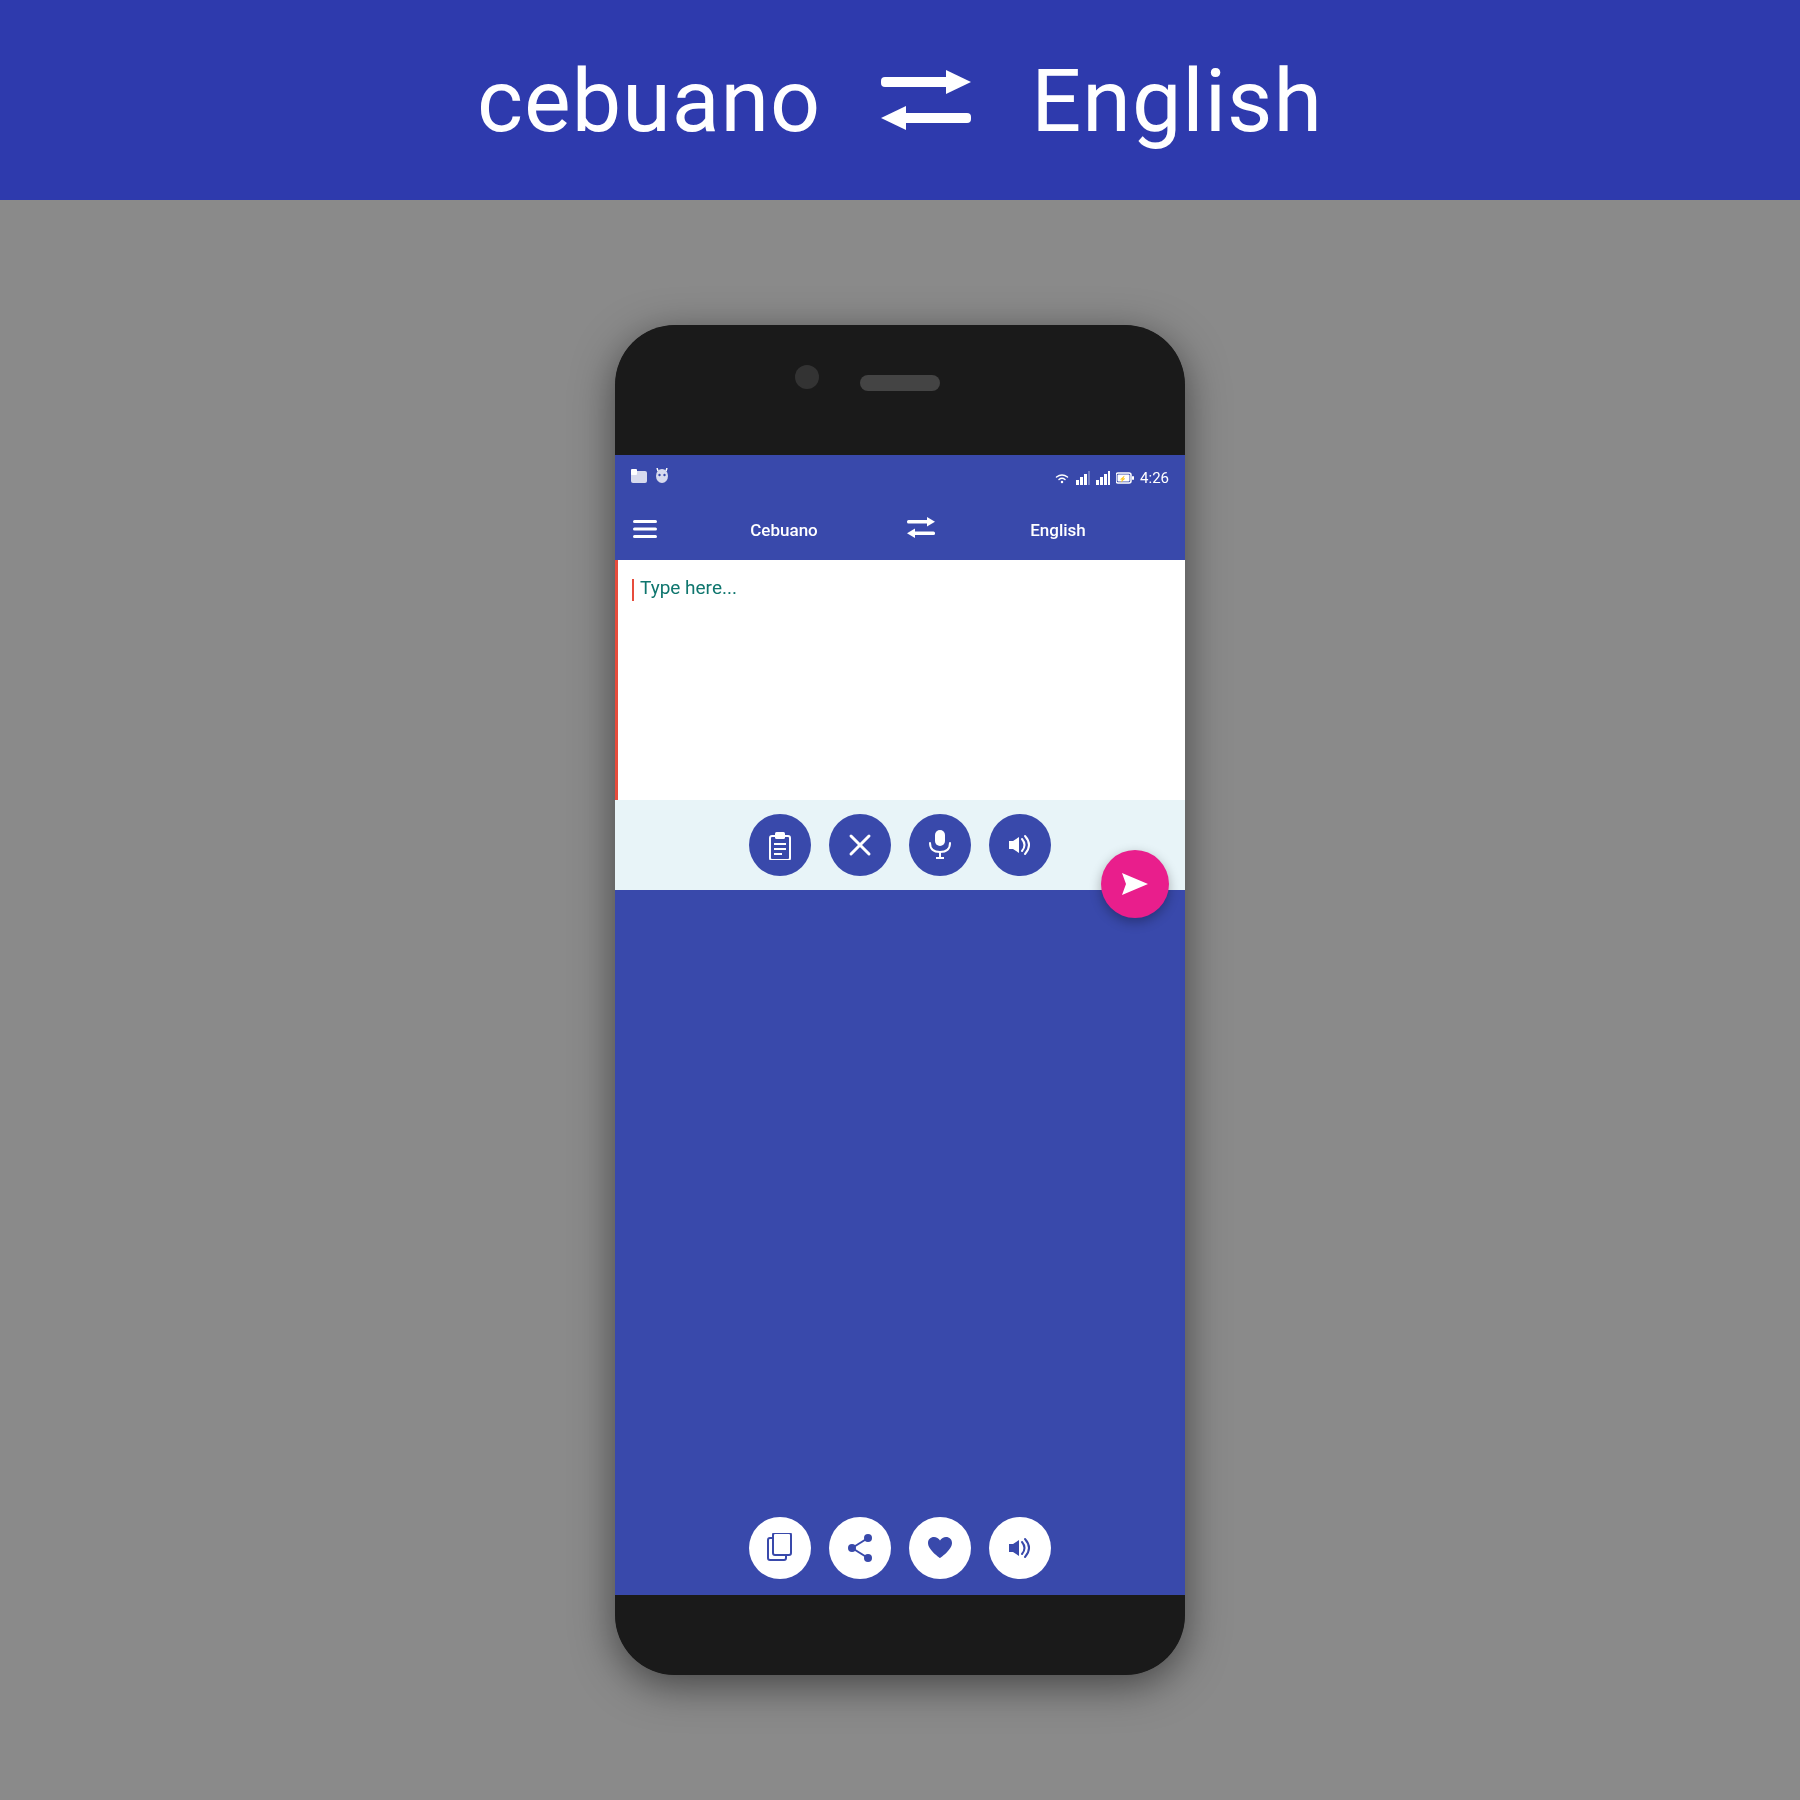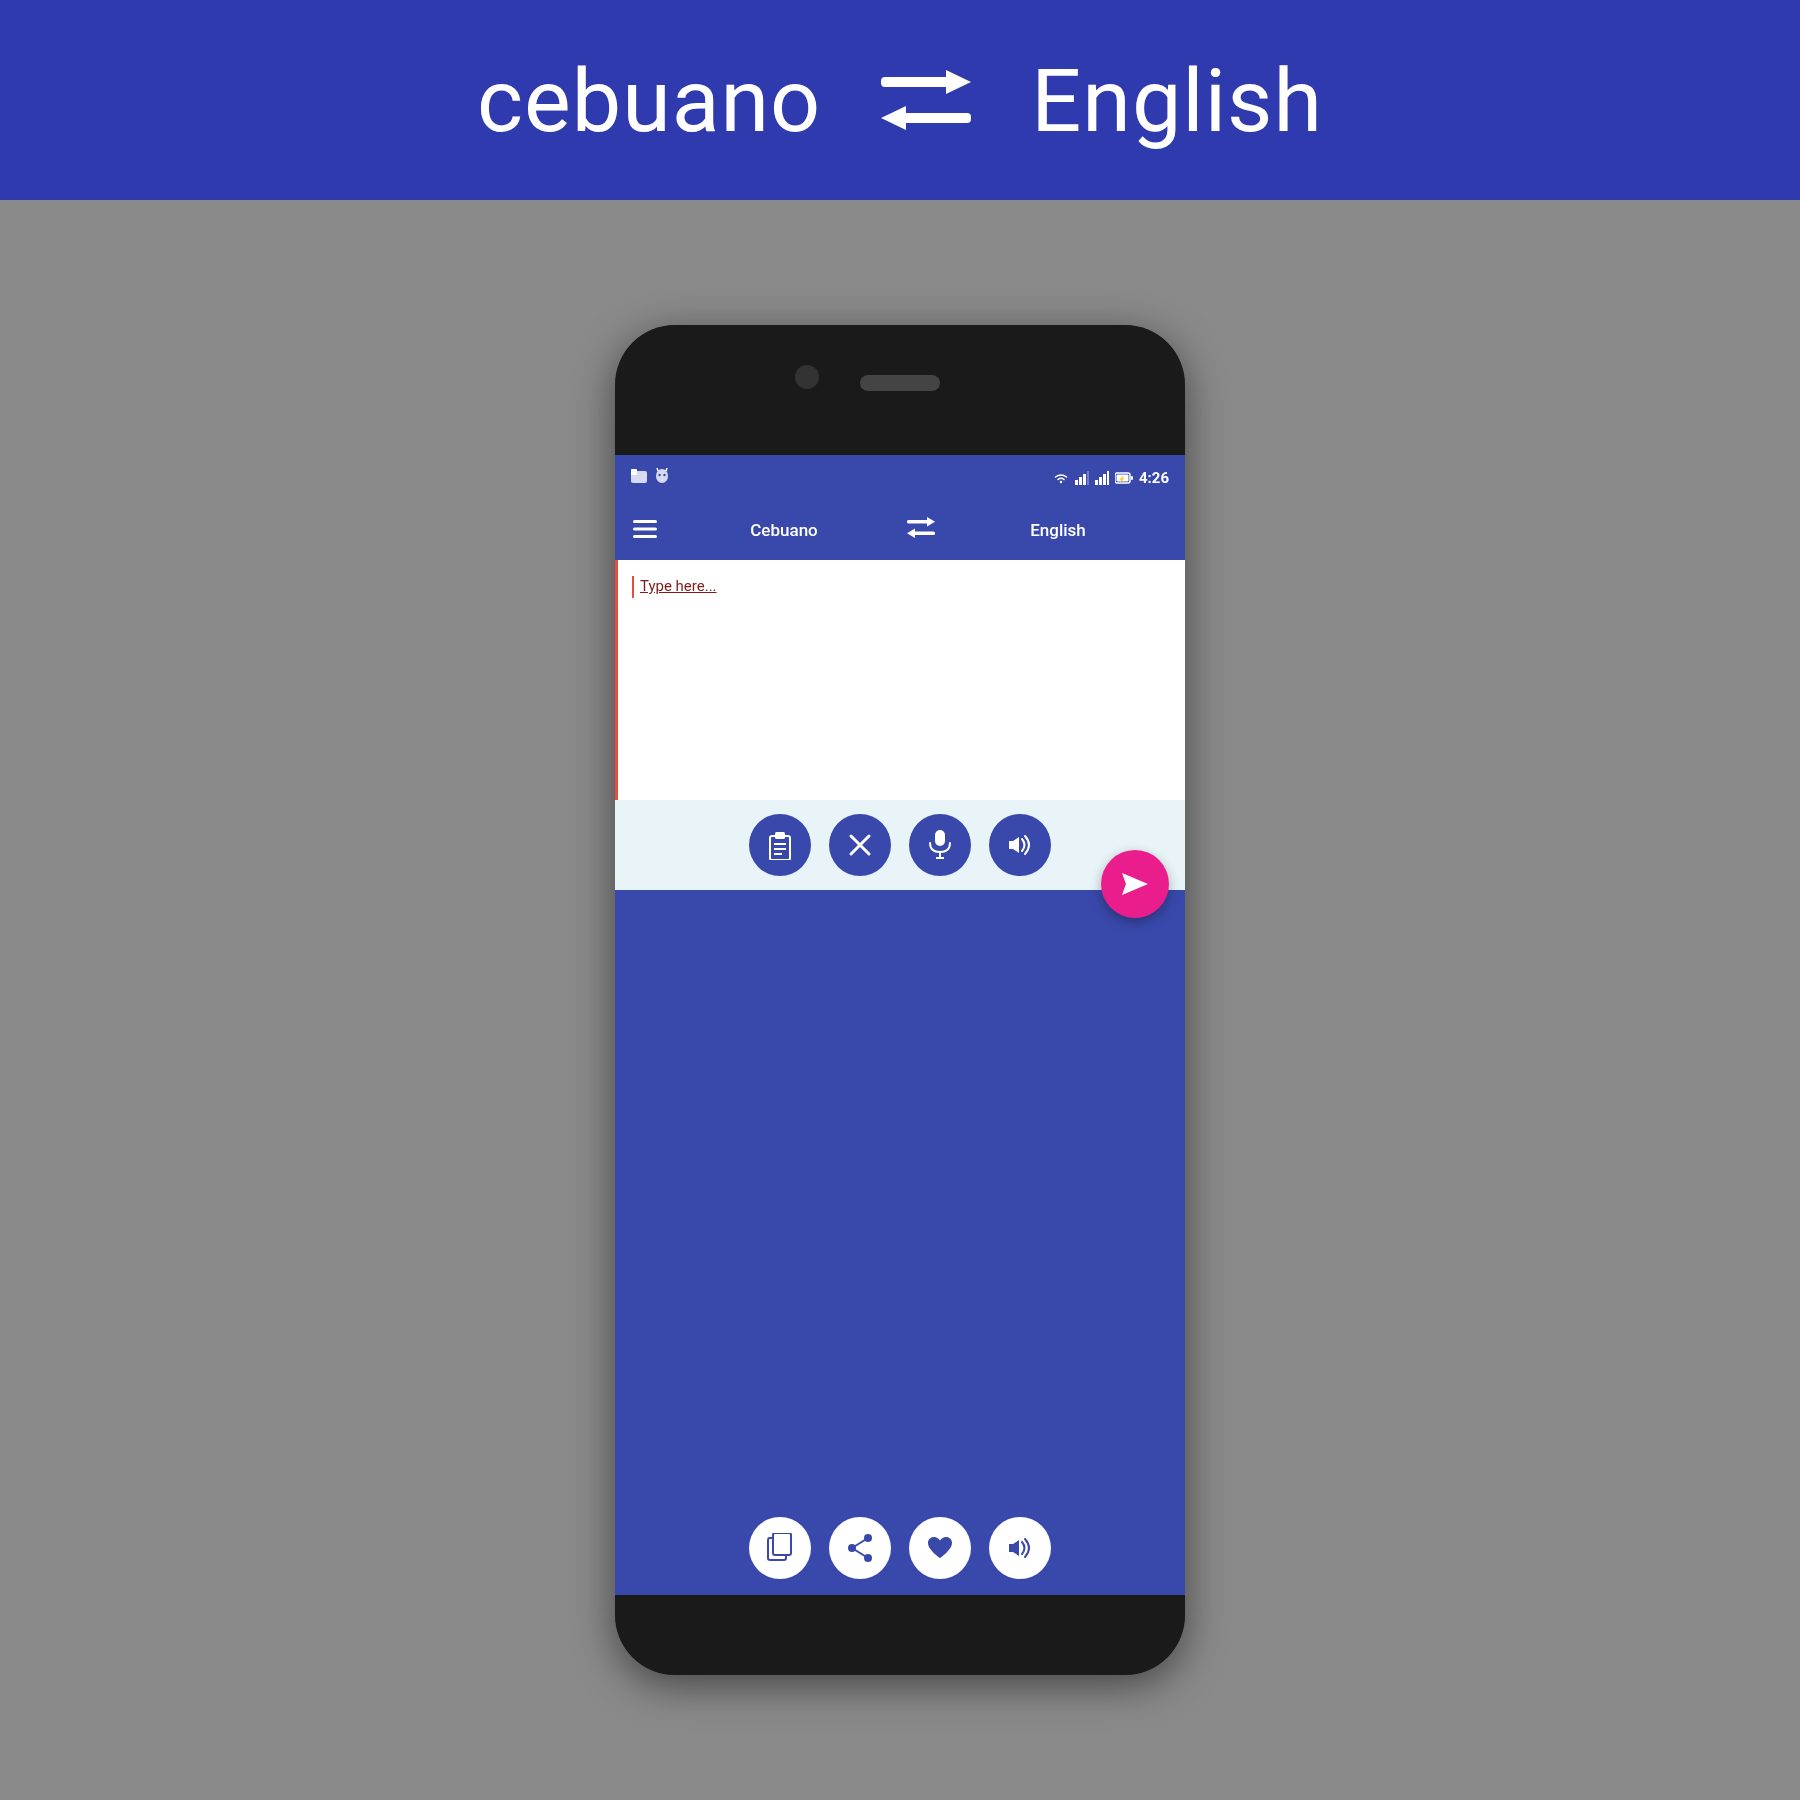--- a/index.html
+++ b/index.html
@@ -133,21 +133,21 @@
       display: flex;
       align-items: center;
       gap: 6px;
       color: white;
       font-size: 15px;
       font-weight: 500;
     }
 
     .status-time {
       font-size: 15px;
-      font-weight: 700;
+      font-weight: 400;
       color: white;
     }
 
     
     .app-toolbar {
       width: 100%;
       height: 60px;
       background: #3949ab;
       display: flex;
       align-items: center;
@@ -204,23 +204,22 @@
     .cursor-line {
       display: inline-block;
       width: 2px;
       height: 22px;
       background: #e74c3c;
       vertical-align: middle;
       margin-right: 2px;
     }
 
     .placeholder-text {
-      color: #7f1d1d;
-      font-size: 15px;
-      text-decoration: underline;
+      color: #0f766e;
+      font-size: 19px;
     }
 
     
     .input-actions {
       display: flex;
       align-items: center;
       justify-content: center;
       gap: 18px;
       padding: 14px 0 14px 0;
       background: #e8f4f8;

